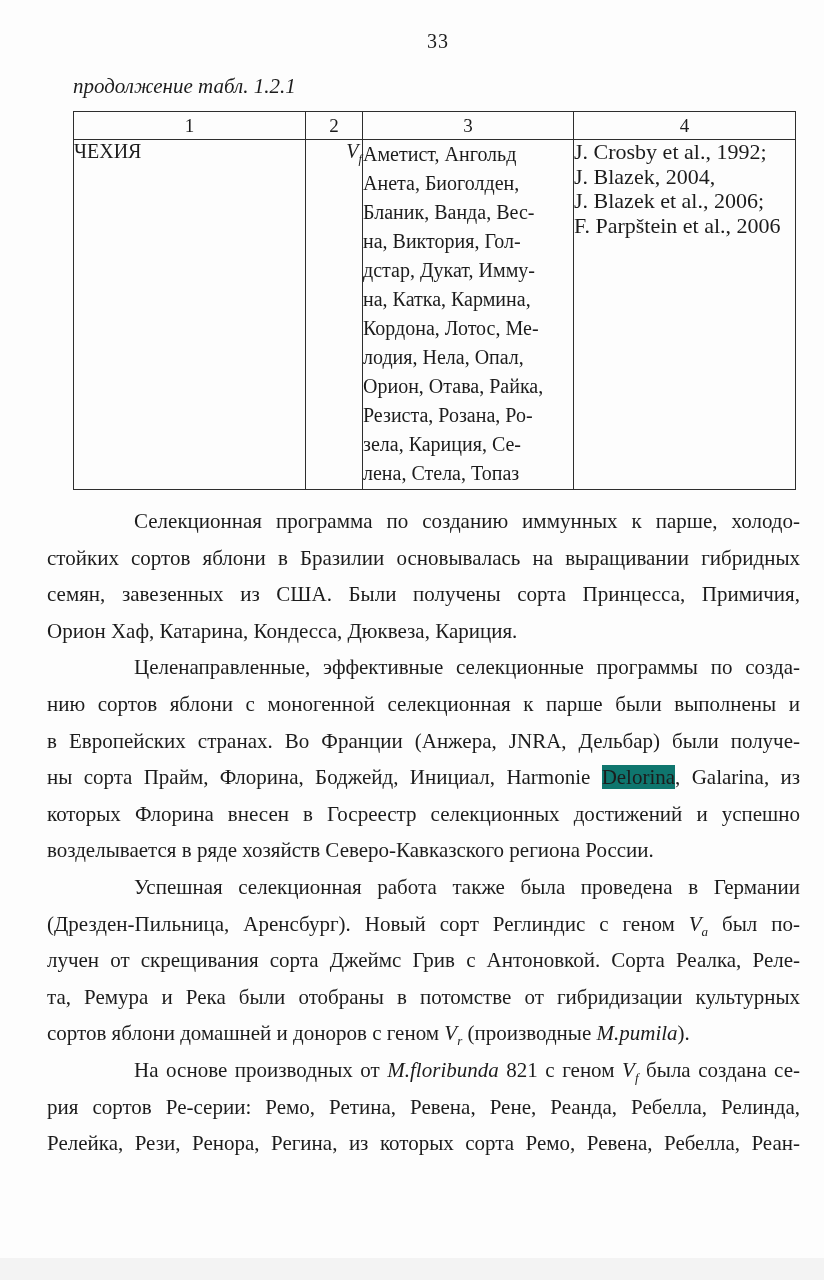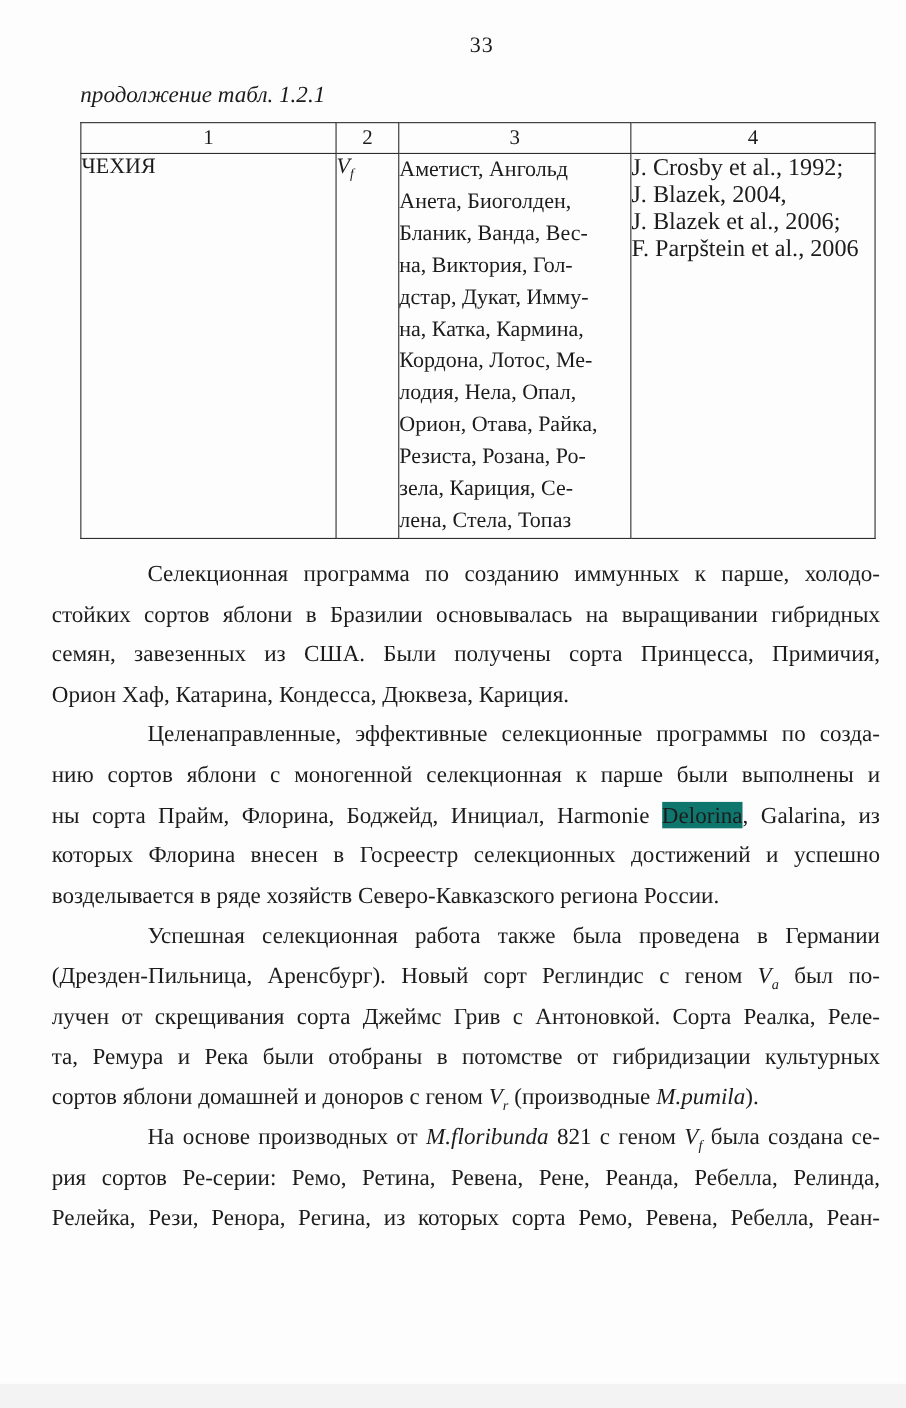--- a/index.html
+++ b/index.html
@@ -34,21 +34,21 @@
     vertical-align: top;
     padding: 0;
   }
   table.dtable th { height: 27px; text-align: center; font-size: 19px; vertical-align: middle; }
   .col1 { width: 232px; }
   .col2 { width: 57px; }
   .col3 { width: 211px; }
   .col4 { width: 222px; }
   td.country-cell { padding: 5px 0 0 21px; font-size: 20px; height: 349px; }
   td.gene-cell { text-align: center; padding-top: 5px; font-size: 20px; }
-  td.gene-cell .tl3 { text-align: left; }
+  td.gene-cell .tl3 { text-align: right; }
   td.varieties-cell { padding: 3px 0 0 9px; }
   td.varieties-cell .tl3 { font-size: 20px; line-height: 29px; white-space: nowrap; }
   td.references-cell { padding: 5px 0 0 7px; }
   td.references-cell .tl4 { font-size: 22px; line-height: 24.5px; white-space: nowrap; }
   .bodytext {
     position: absolute; top: 503px; left: 47px; width: 753px;
     font-size: 21px; line-height: 36.6px;
   }
   .para { margin: 0; }
   .para .pline {
@@ -121,20 +121,21 @@
   <div class="bodytext">
     <div class="para">
         <div class="pline"><span>Селекционная программа по созданию иммунных к парше, холодо-</span></div>
         <div class="pline"><span>стойких сортов яблони в Бразилии основывалась на выращивании гибридных</span></div>
         <div class="pline"><span>семян, завезенных из США. Были получены сорта Принцесса, Примичия,</span></div>
         <div class="pline nj"><span>Орион Хаф, Катарина, Кондесса, Дюквеза, Кариция.</span></div>
       </div>
     <div class="para">
         <div class="pline"><span>Целенаправленные, эффективные селекционные программы по созда-</span></div>
         <div class="pline"><span>нию сортов яблони с моногенной селекционная к парше были выполнены и</span></div>
+        <div class="pline"><span>в Европейских странах. Во Франции (Анжера, JNRA, Дельбар) были получе-</span></div>
         <div class="pline"><span>ны сорта Прайм, Флорина, Боджейд, Инициал, Harmonie </span><span class="hl">Delorina</span><span>, Galarina, из</span></div>
         <div class="pline"><span>которых Флорина внесен в Госреестр селекционных достижений и успешно</span></div>
         <div class="pline nj"><span>возделывается в ряде хозяйств Северо-Кавказского региона России.</span></div>
       </div>
     <div class="para">
         <div class="pline"><span>Успешная селекционная работа также была проведена в Германии</span></div>
         <div class="pline"><span>(Дрезден-Пильница, Аренсбург). Новый сорт Реглиндис с геном </span><span class="it">V</span><sub class="it">a</sub><span> был по-</span></div>
         <div class="pline"><span>лучен от скрещивания сорта Джеймс Грив с Антоновкой. Сорта Реалка, Реле-</span></div>
         <div class="pline"><span>та, Ремура и Река были отобраны в потомстве от гибридизации культурных</span></div>
         <div class="pline nj"><span>сортов яблони домашней и доноров с геном </span><span class="it">V</span><sub class="it">r</sub><span> (производные </span><span class="it">M.pumila</span><span>).</span></div>

